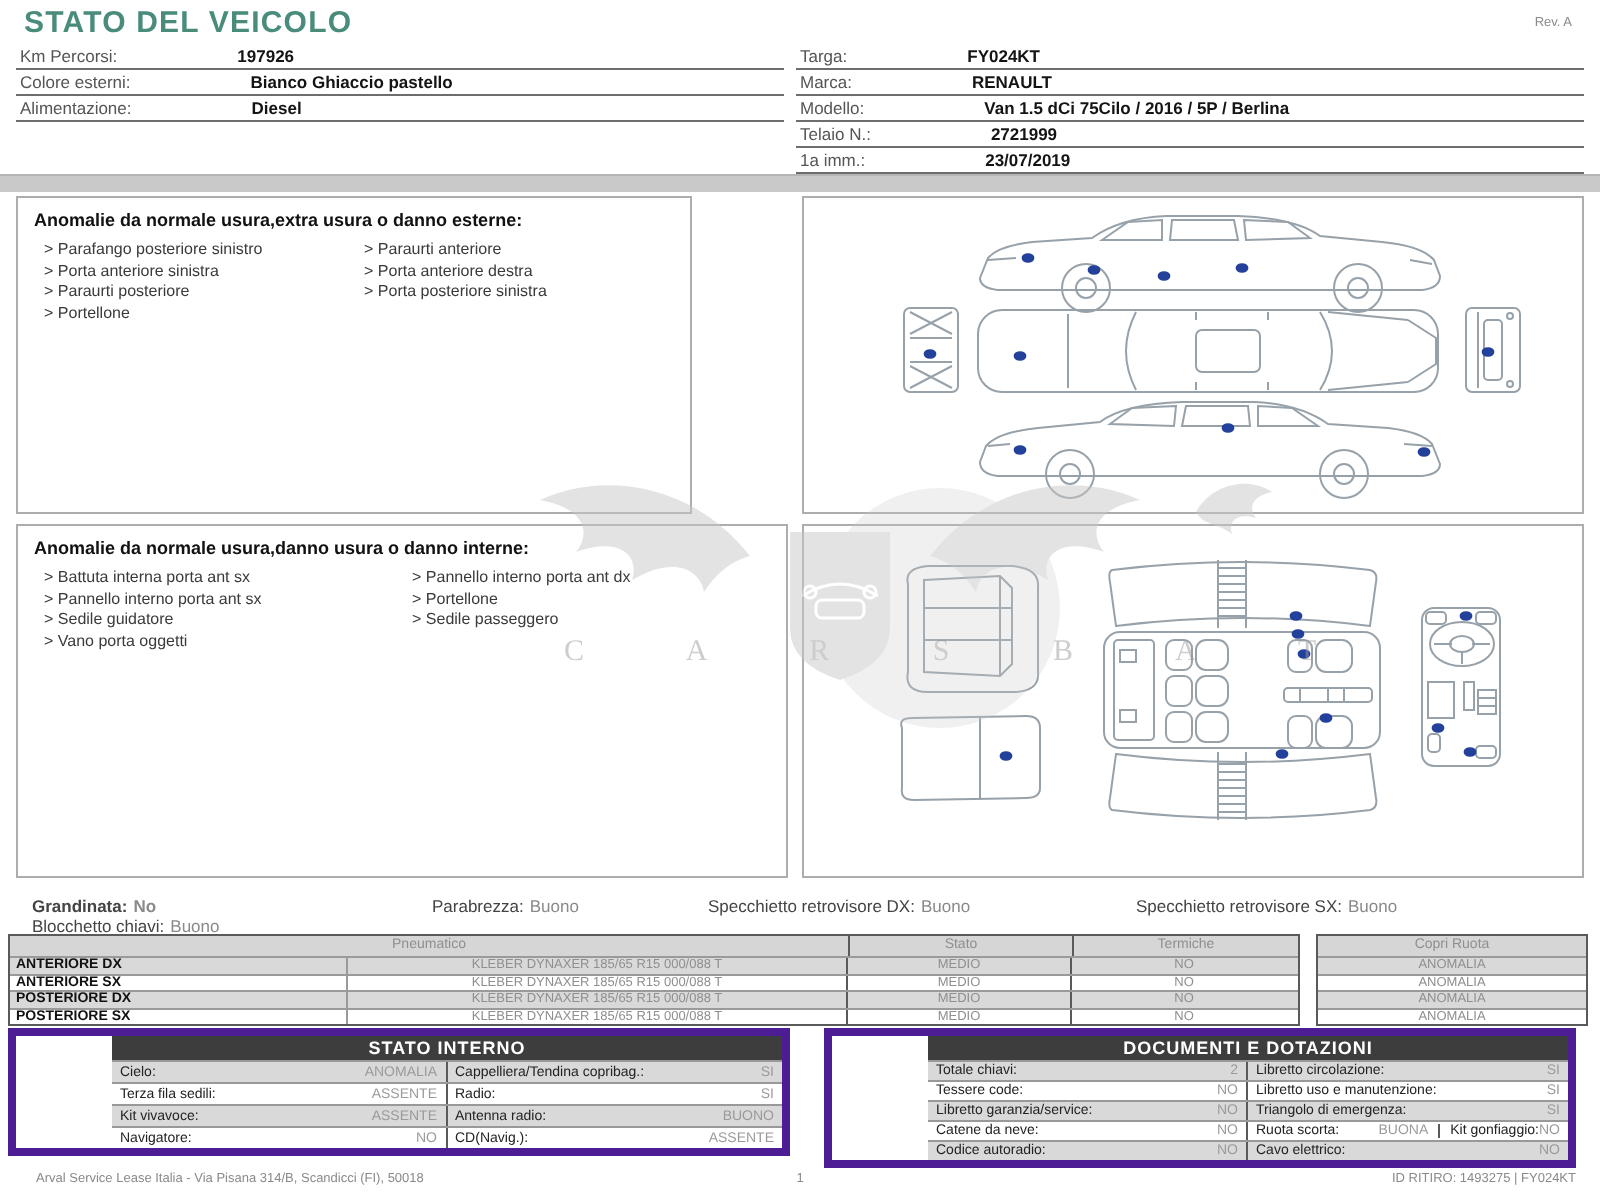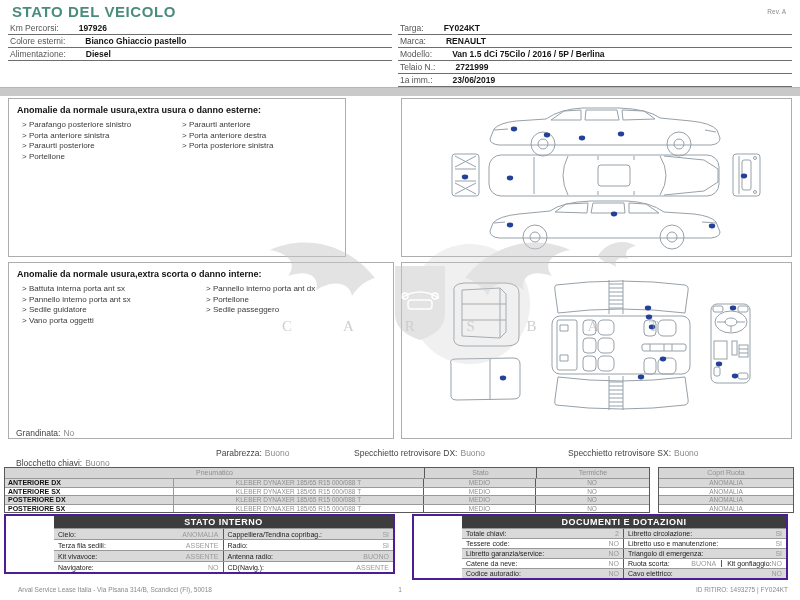--- a/index.html
+++ b/index.html
@@ -11,21 +11,21 @@
   *{box-sizing:border-box;}
 
   
   .page-title{position:absolute;left:12px;top:3px;font-size:15px;font-weight:bold;
     color:#4a8c7c;letter-spacing:.6px;}
   .rev{position:absolute;right:14px;top:8px;font-size:6.5px;color:#8a8a8a;}
   .hdr-col{position:absolute;top:22px;}
   #hdr-left{left:8px;width:384px;}
   #hdr-right{left:398px;width:394px;}
   .info-row{display:flex;align-items:center;border-bottom:1px solid #6d6d6d;
-    padding:1px 2px;height:13px;}
+    padding:1px 2px;height:13px;gap:40px;}
   .info-row .lbl{font-size:8.5px;color:#555;white-space:nowrap;}
   .info-row .val{font-size:8.5px;font-weight:bold;color:#141414;margin-left:20px;white-space:nowrap;}
   .gray-bar{position:absolute;left:0;top:87px;width:800px;height:9px;background:#c9c9c9;
     border-top:1px solid #b5b5b5;}
 
   
   .box{position:absolute;border:1px solid #adadad;background:#fff;}
   #box-ext-anom{left:8px;top:98px;width:338px;height:159px;padding:5px 8px;}
   #box-ext-diag{left:401px;top:98px;width:391px;height:159px;}
   #box-int-anom{left:8px;top:262px;width:386px;height:177px;padding:5px 8px;}
@@ -61,21 +61,21 @@
   .tt-row .pos{width:169px;font-weight:bold;color:#111;padding-left:3px;font-size:7px;border-right:1px solid #9a9a9a;}
   .tt-row .tire{width:250px;text-align:center;color:#8f8f8f;border-right:1px solid #5a5a5a;}
   .tt-row .st{width:112px;text-align:center;color:#8f8f8f;border-right:1px solid #5a5a5a;}
   .tt-row .tm{width:112px;text-align:center;color:#8f8f8f;}
   #copri-box{position:absolute;left:658px;top:467px;width:136px;border:1px solid #5a5a5a;z-index:2;background:#fff;}
   .copri-head{background:#d6d6d6;color:#8f8f8f;font-size:7px;height:10px;line-height:10px;text-align:center;}
   .copri-row{height:8.5px;line-height:8px;font-size:6.5px;text-align:center;color:#8f8f8f;border-top:1px solid #9a9a9a;}
   .shade{background:#d9d9d9;}
 
   
-  .btable{position:absolute;border:2px solid #4c1d95;z-index:2;background:#fff;padding-left:48px;}
+  .btable{position:absolute;border:4px solid #4c1d95;z-index:2;background:#fff;padding-left:48px;}
   #stato-table{left:4px;top:514px;width:391px;}
   #doc-table{left:400px;top:514px;width:376px;margin-left:12px;}
   .bt-head{background:#3d3d3d;color:#fff;font-size:9px;font-weight:bold;text-align:center;
     height:12px;line-height:12px;letter-spacing:.5px;}
   .bt-row{display:flex;border-top:1px solid #999;}
   #stato-table .bt-row{height:11px;}
   #doc-table .bt-row{height:10px;}
   .bt-cell{display:flex;justify-content:space-between;align-items:center;padding:0 4px;}
   .bt-cell.lft{width:50%;border-right:1px solid #5a5a5a;}
   .bt-cell.rgt{width:50%;}
@@ -124,21 +124,21 @@
     <div class="info-row">
       <span class="lbl">Modello:</span>
       <span class="val">Van 1.5 dCi 75Cilo / 2016 / 5P / Berlina</span>
     </div>
     <div class="info-row">
       <span class="lbl">Telaio N.:</span>
       <span class="val">2721999</span>
     </div>
     <div class="info-row">
       <span class="lbl">1a imm.:</span>
-      <span class="val">23/06/2019</span>
+      <span class="val">23/07/2019</span>
     </div>
   </div>
 
   <div class="gray-bar"></div>
 
   <div class="box" id="box-ext-anom">
     <div class="anom-title">Anomalie da normale usura,extra usura o danno esterne:</div>
     <div class="anom-cols">
       <div class="anom-col">
         <div class="anom-item">Parafango posteriore sinistro</div>
@@ -203,21 +203,21 @@
         <ellipse class="dmg" cx="108" cy="79" rx="3.2" ry="2.4"></ellipse>
         <ellipse class="dmg" cx="342" cy="77" rx="3.2" ry="2.4"></ellipse>
         <ellipse class="dmg" cx="108" cy="126" rx="3.2" ry="2.4"></ellipse>
         <ellipse class="dmg" cx="212" cy="115" rx="3.2" ry="2.4"></ellipse>
         <ellipse class="dmg" cx="310" cy="127" rx="3.2" ry="2.4"></ellipse>
       </g>
     </svg>
   </div>
 
   <div class="box" id="box-int-anom">
-    <div class="anom-title">Anomalie da normale usura,extra scorta o danno interne:</div>
+    <div class="anom-title">Anomalie da normale usura,danno usura o danno interne:</div>
     <div class="anom-cols">
       <div class="anom-col">
         <div class="anom-item">Battuta interna porta ant sx</div>
         <div class="anom-item">Pannello interno porta ant sx</div>
         <div class="anom-item">Sedile guidatore</div>
         <div class="anom-item">Vano porta oggetti</div>
       </div>
       <div class="anom-col">
         <div class="anom-item">Pannello interno porta ant dx</div>
         <div class="anom-item">Portellone</div>
@@ -298,21 +298,21 @@
       <g stroke="#ffffff" fill="none" stroke-width="1.5">
         <path d="M231 72 Q250 60 269 72"></path>
         <rect x="238" y="74" width="24" height="9" rx="3"></rect>
         <circle cx="235" cy="70" r="3"></circle>
           <circle cx="265" cy="70" r="3"></circle>
       </g>
     </svg>
     <div class="wm-letters">C A R S B A T</div>
   </div>
 
-  <div class="cond" style="left:16px;top:428px;">
+  <div class="cond" style="left:16px;top:448px;font-weight:bold;">
     <span class="cl">Grandinata:</span><span class="cv">No</span>
   </div>
   <div class="cond" style="left:16px;top:458px;">
     <span class="cl">Blocchetto chiavi:</span><span class="cv">Buono</span>
   </div>
   <div class="cond" style="left:216px;top:448px;">
     <span class="cl">Parabrezza:</span><span class="cv">Buono</span>
   </div>
   <div class="cond" style="left:354px;top:448px;">
     <span class="cl">Specchietto retrovisore DX:</span><span class="cv">Buono</span>

